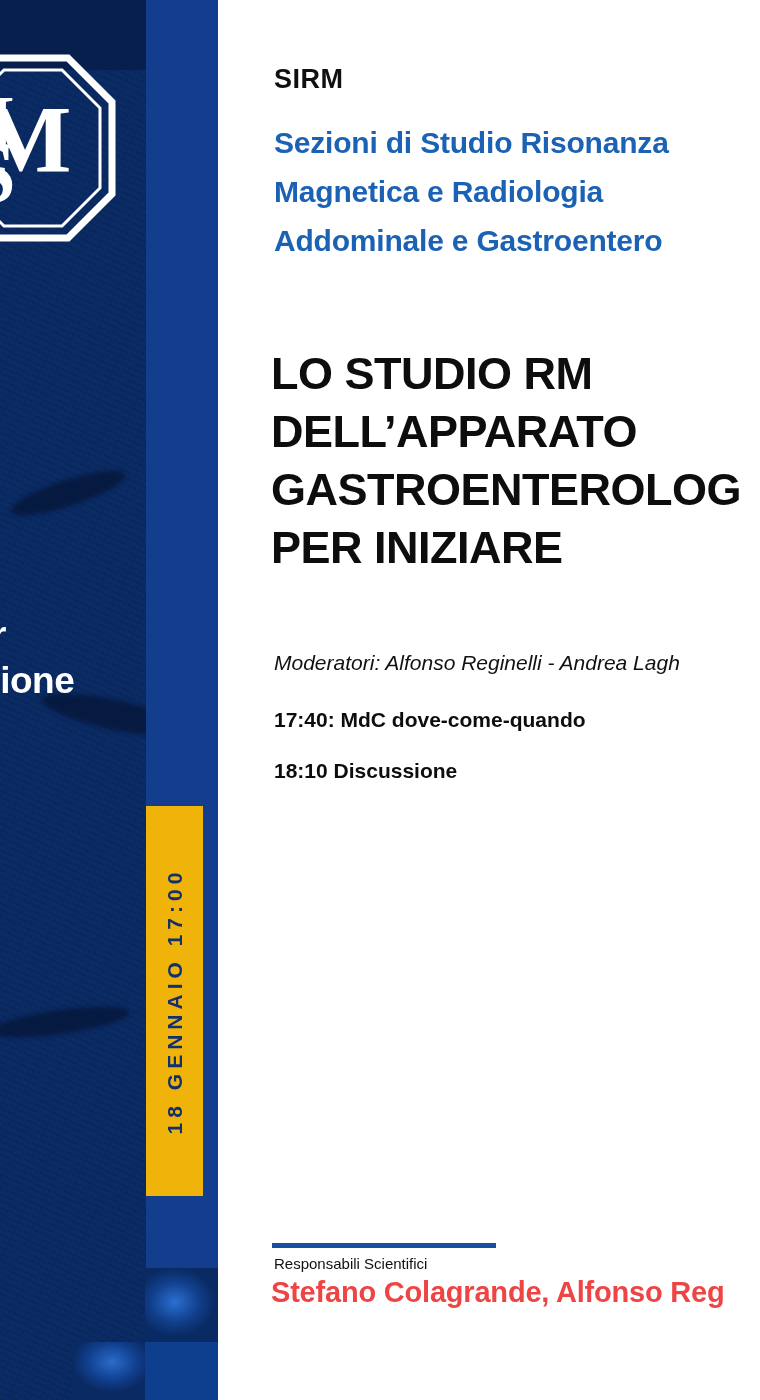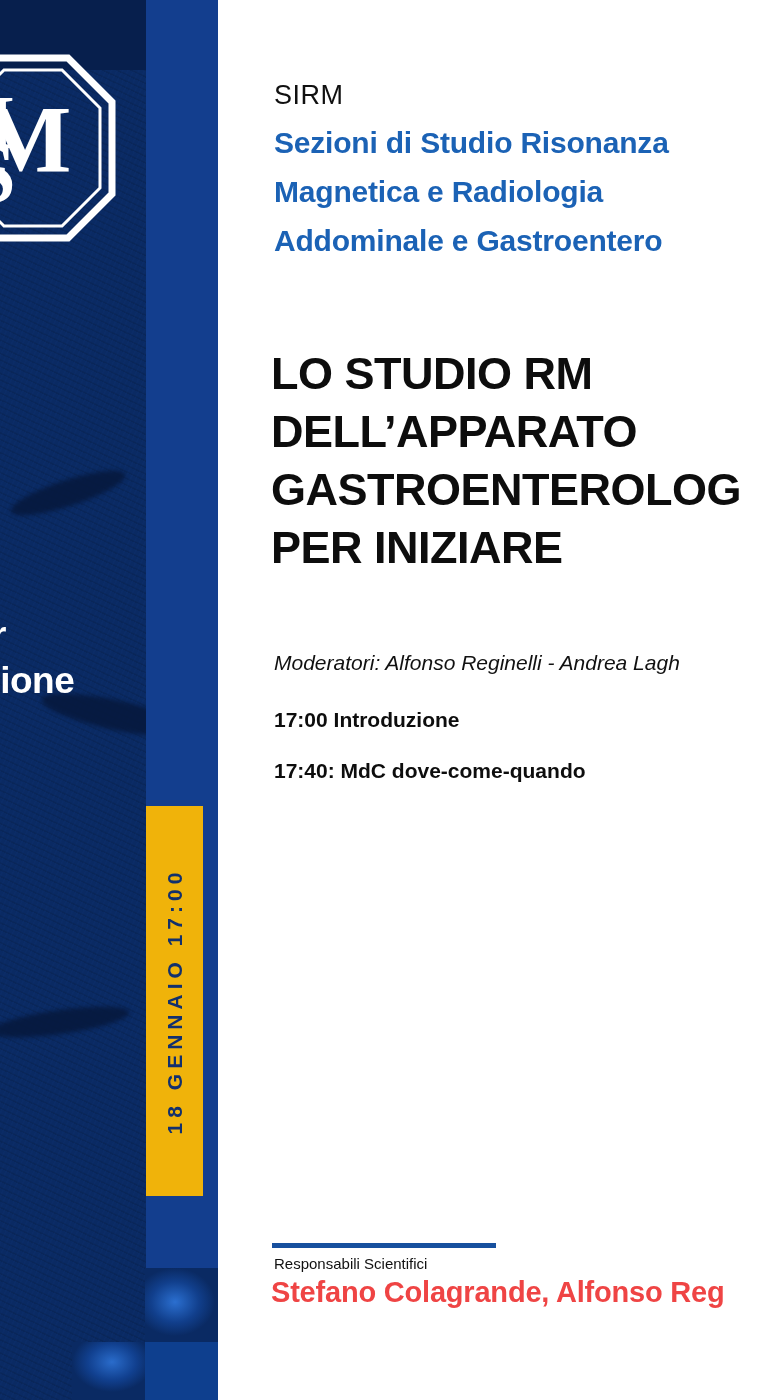--- a/index.html
+++ b/index.html
@@ -167,23 +167,23 @@
     top: 0;
     width: 542px;
     height: 1400px;
     background: #ffffff;
     overflow: hidden;
   }
 
   .org {
     position: absolute;
     left: 274px;
-    top: 80px;
+    top: 64px;
     font-size: 27px;
-    font-weight: normal;
+    font-weight: bold;
     color: #101010;
     letter-spacing: 0.5px;
   }
   .sections {
     position: absolute;
     left: 274px;
     top: 118px;
     width: 540px;
     font-size: 30px;
     font-weight: bold;
@@ -314,22 +314,22 @@
   <div>LO STUDIO RM</div>
   <div>DELL’APPARATO</div>
   <div>GASTROENTEROLOG</div>
   <div>PER INIZIARE</div>
 </div>
 
 <div class="moderators">Moderatori: Alfonso Reginelli - Andrea Lagh</div>
 
 <div class="program">
   <div class="prog-item">
-    <div class="prog-time">17:00 Introduzione</div>
+    <div class="prog-time">17:40: MdC dove-come-quando</div>
   </div>
   <div class="prog-item">
-    <div class="prog-time">17:40: MdC dove-come-quando</div>
+    <div class="prog-time">18:10 Discussione</div>
   </div>
 </div>
 
 <div class="rule"></div>
 <div class="resp-label">Responsabili Scientifici</div>
 <div class="resp-names">Stefano Colagrande, Alfonso Reg</div>
 
 </body></html>

